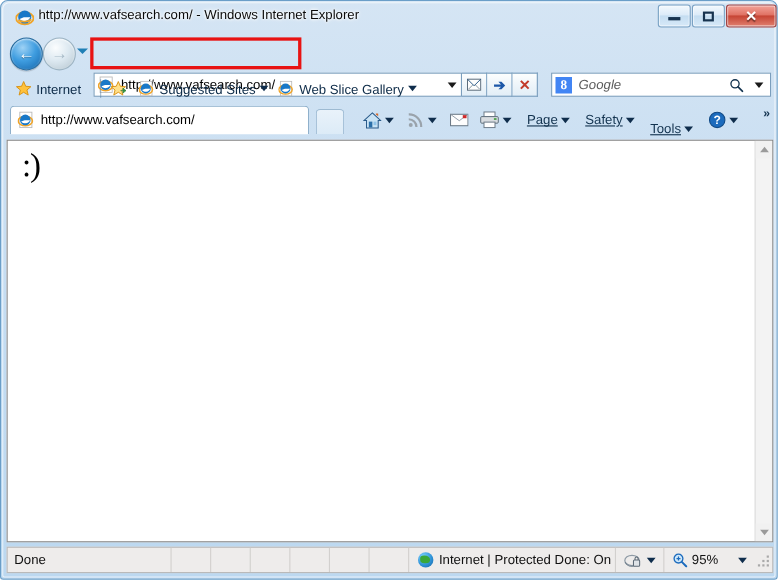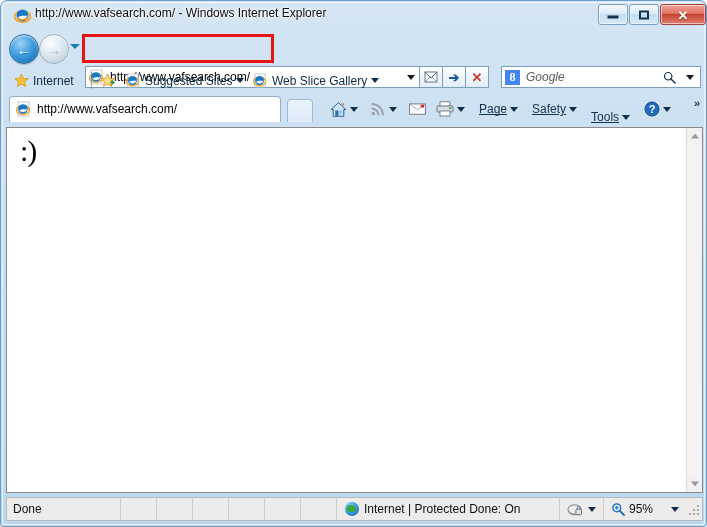--- a/index.html
+++ b/index.html
@@ -402,21 +402,21 @@
     color: #111;
   }
   .sb-cell {
     height: 22px;
     display: flex;
     align-items: center;
     border-right: 1px solid #d2d0ce;
     box-sizing: border-box;
     padding: 0 6px;
   }
-  .sb-cell.first { width: 114px; }
+  .sb-cell.first { width: 149px; }
   .sb-cell.blank { width: 36px; }
   .sb-zone {
     flex: 1;
     display: flex;
     align-items: center;
     gap: 5px;
     padding-left: 8px;
   }
   .sb-right {
     display: flex;

